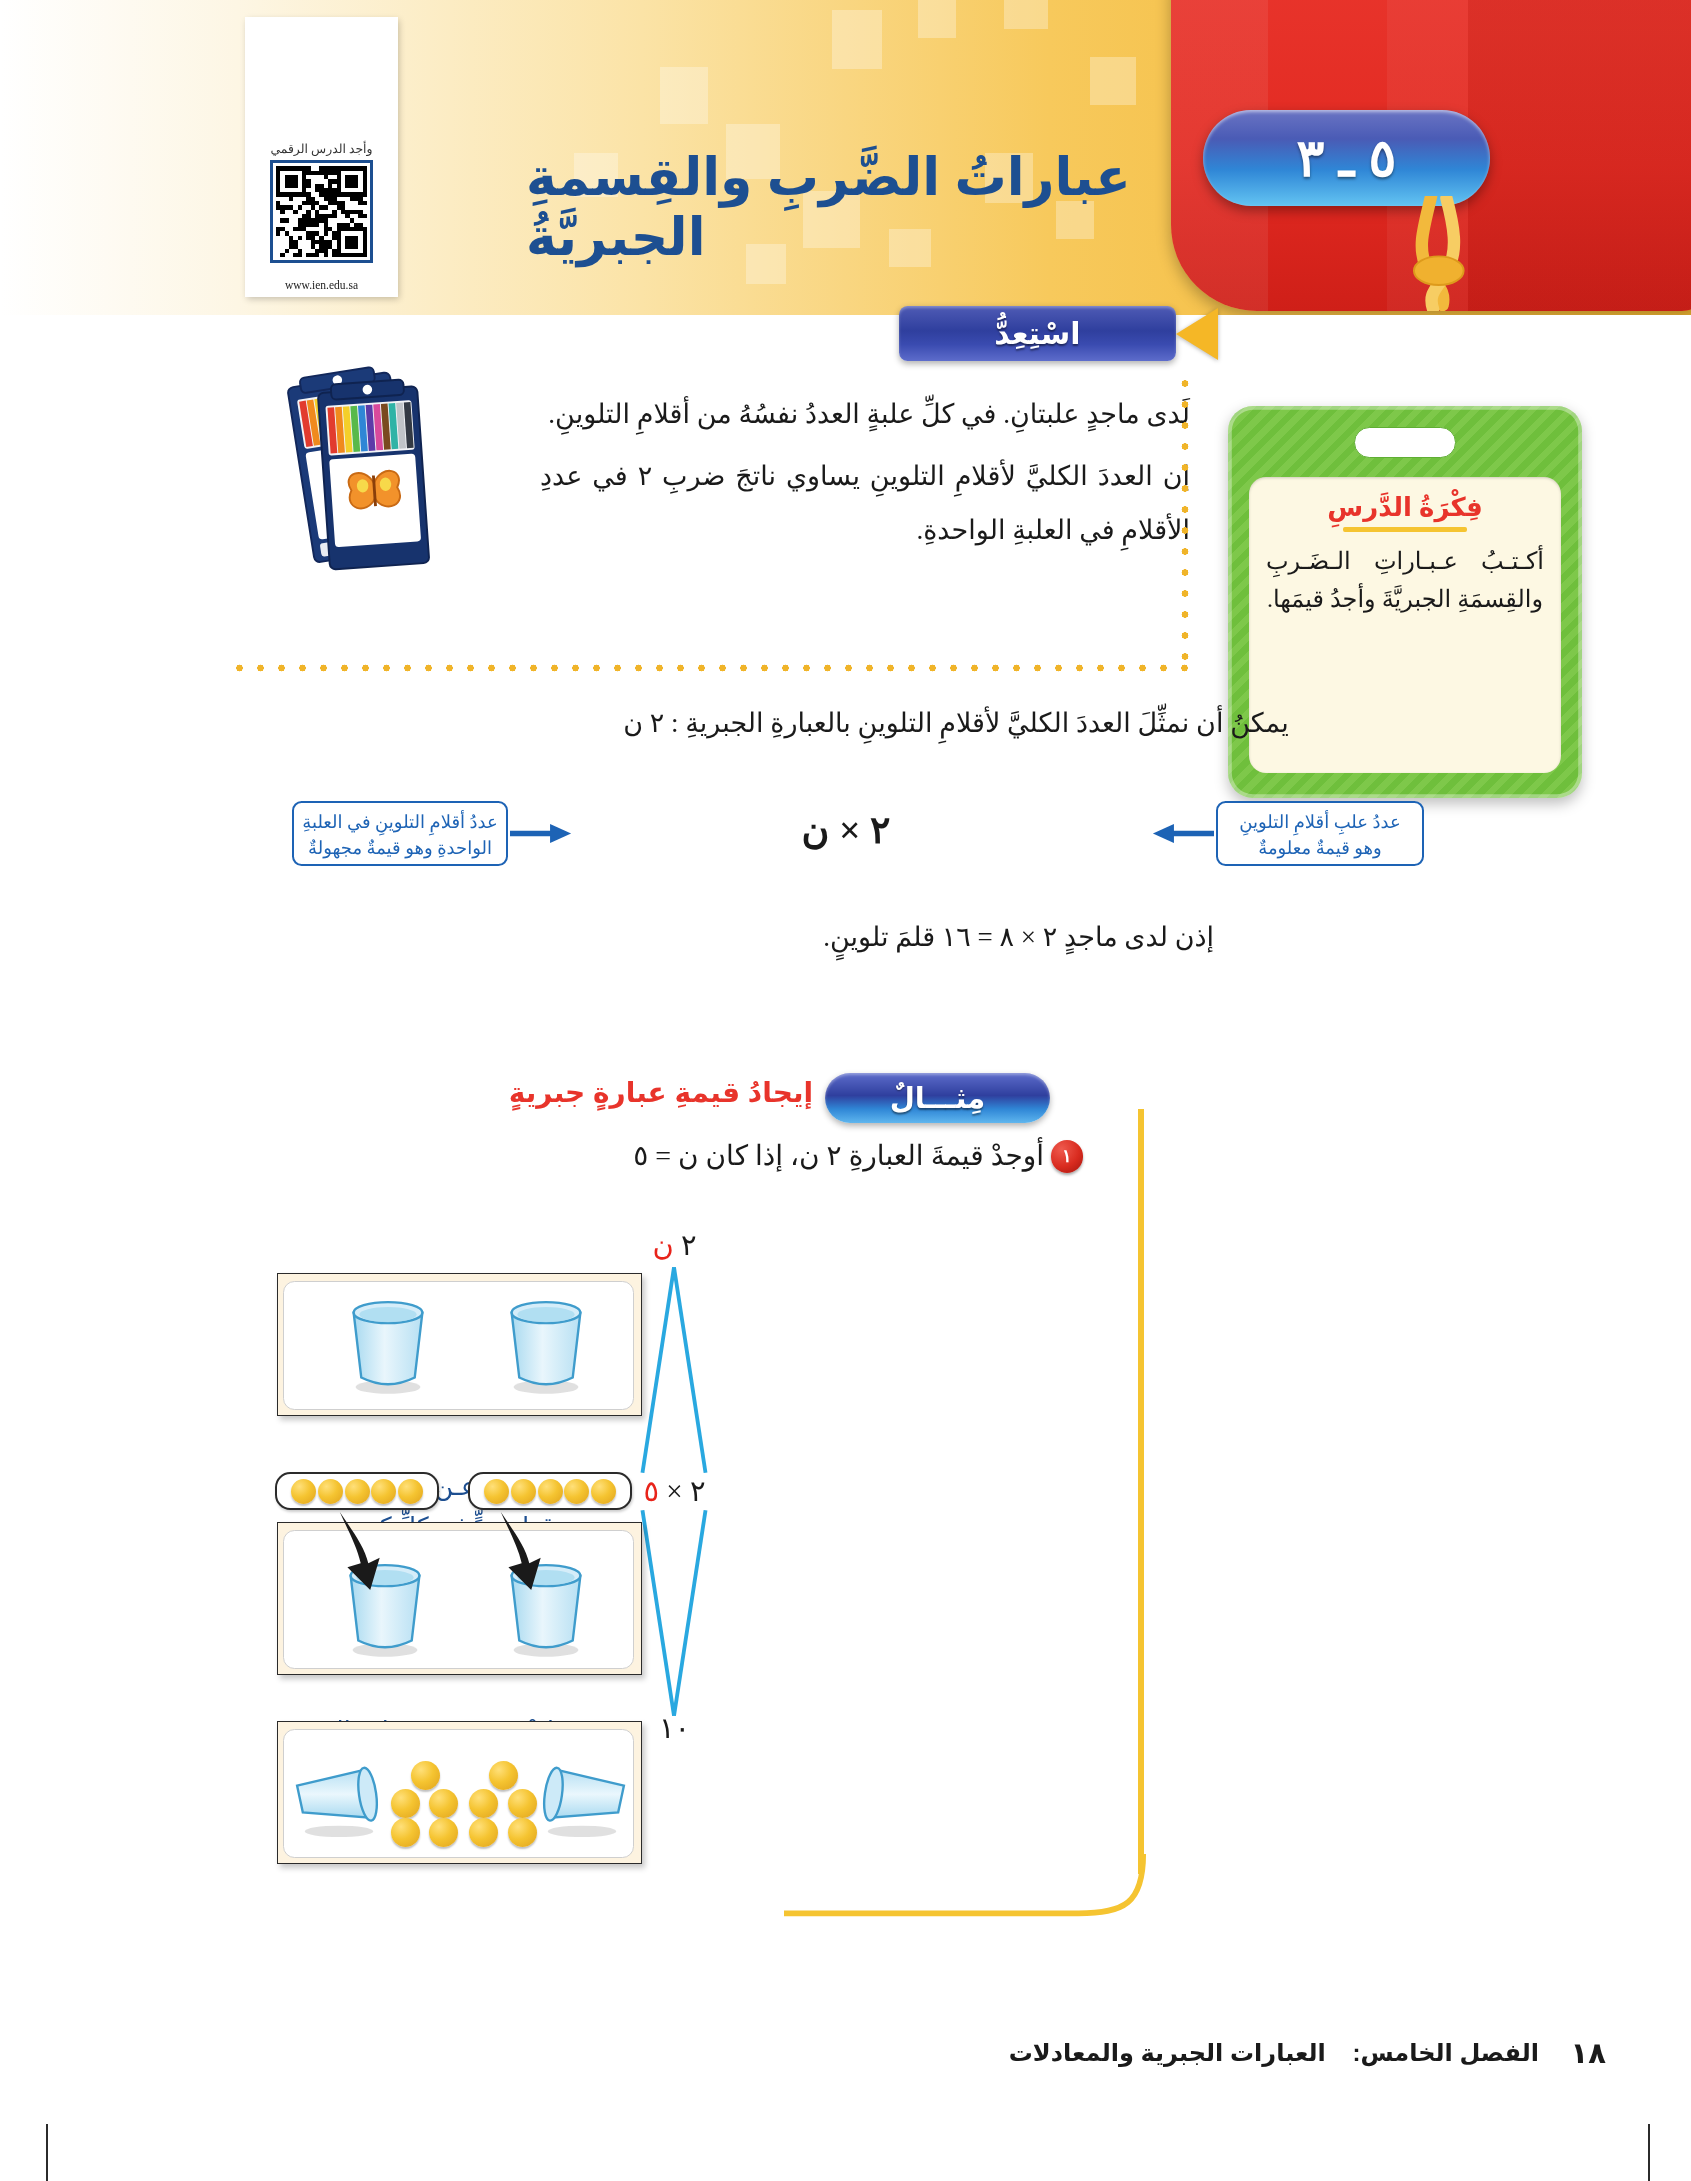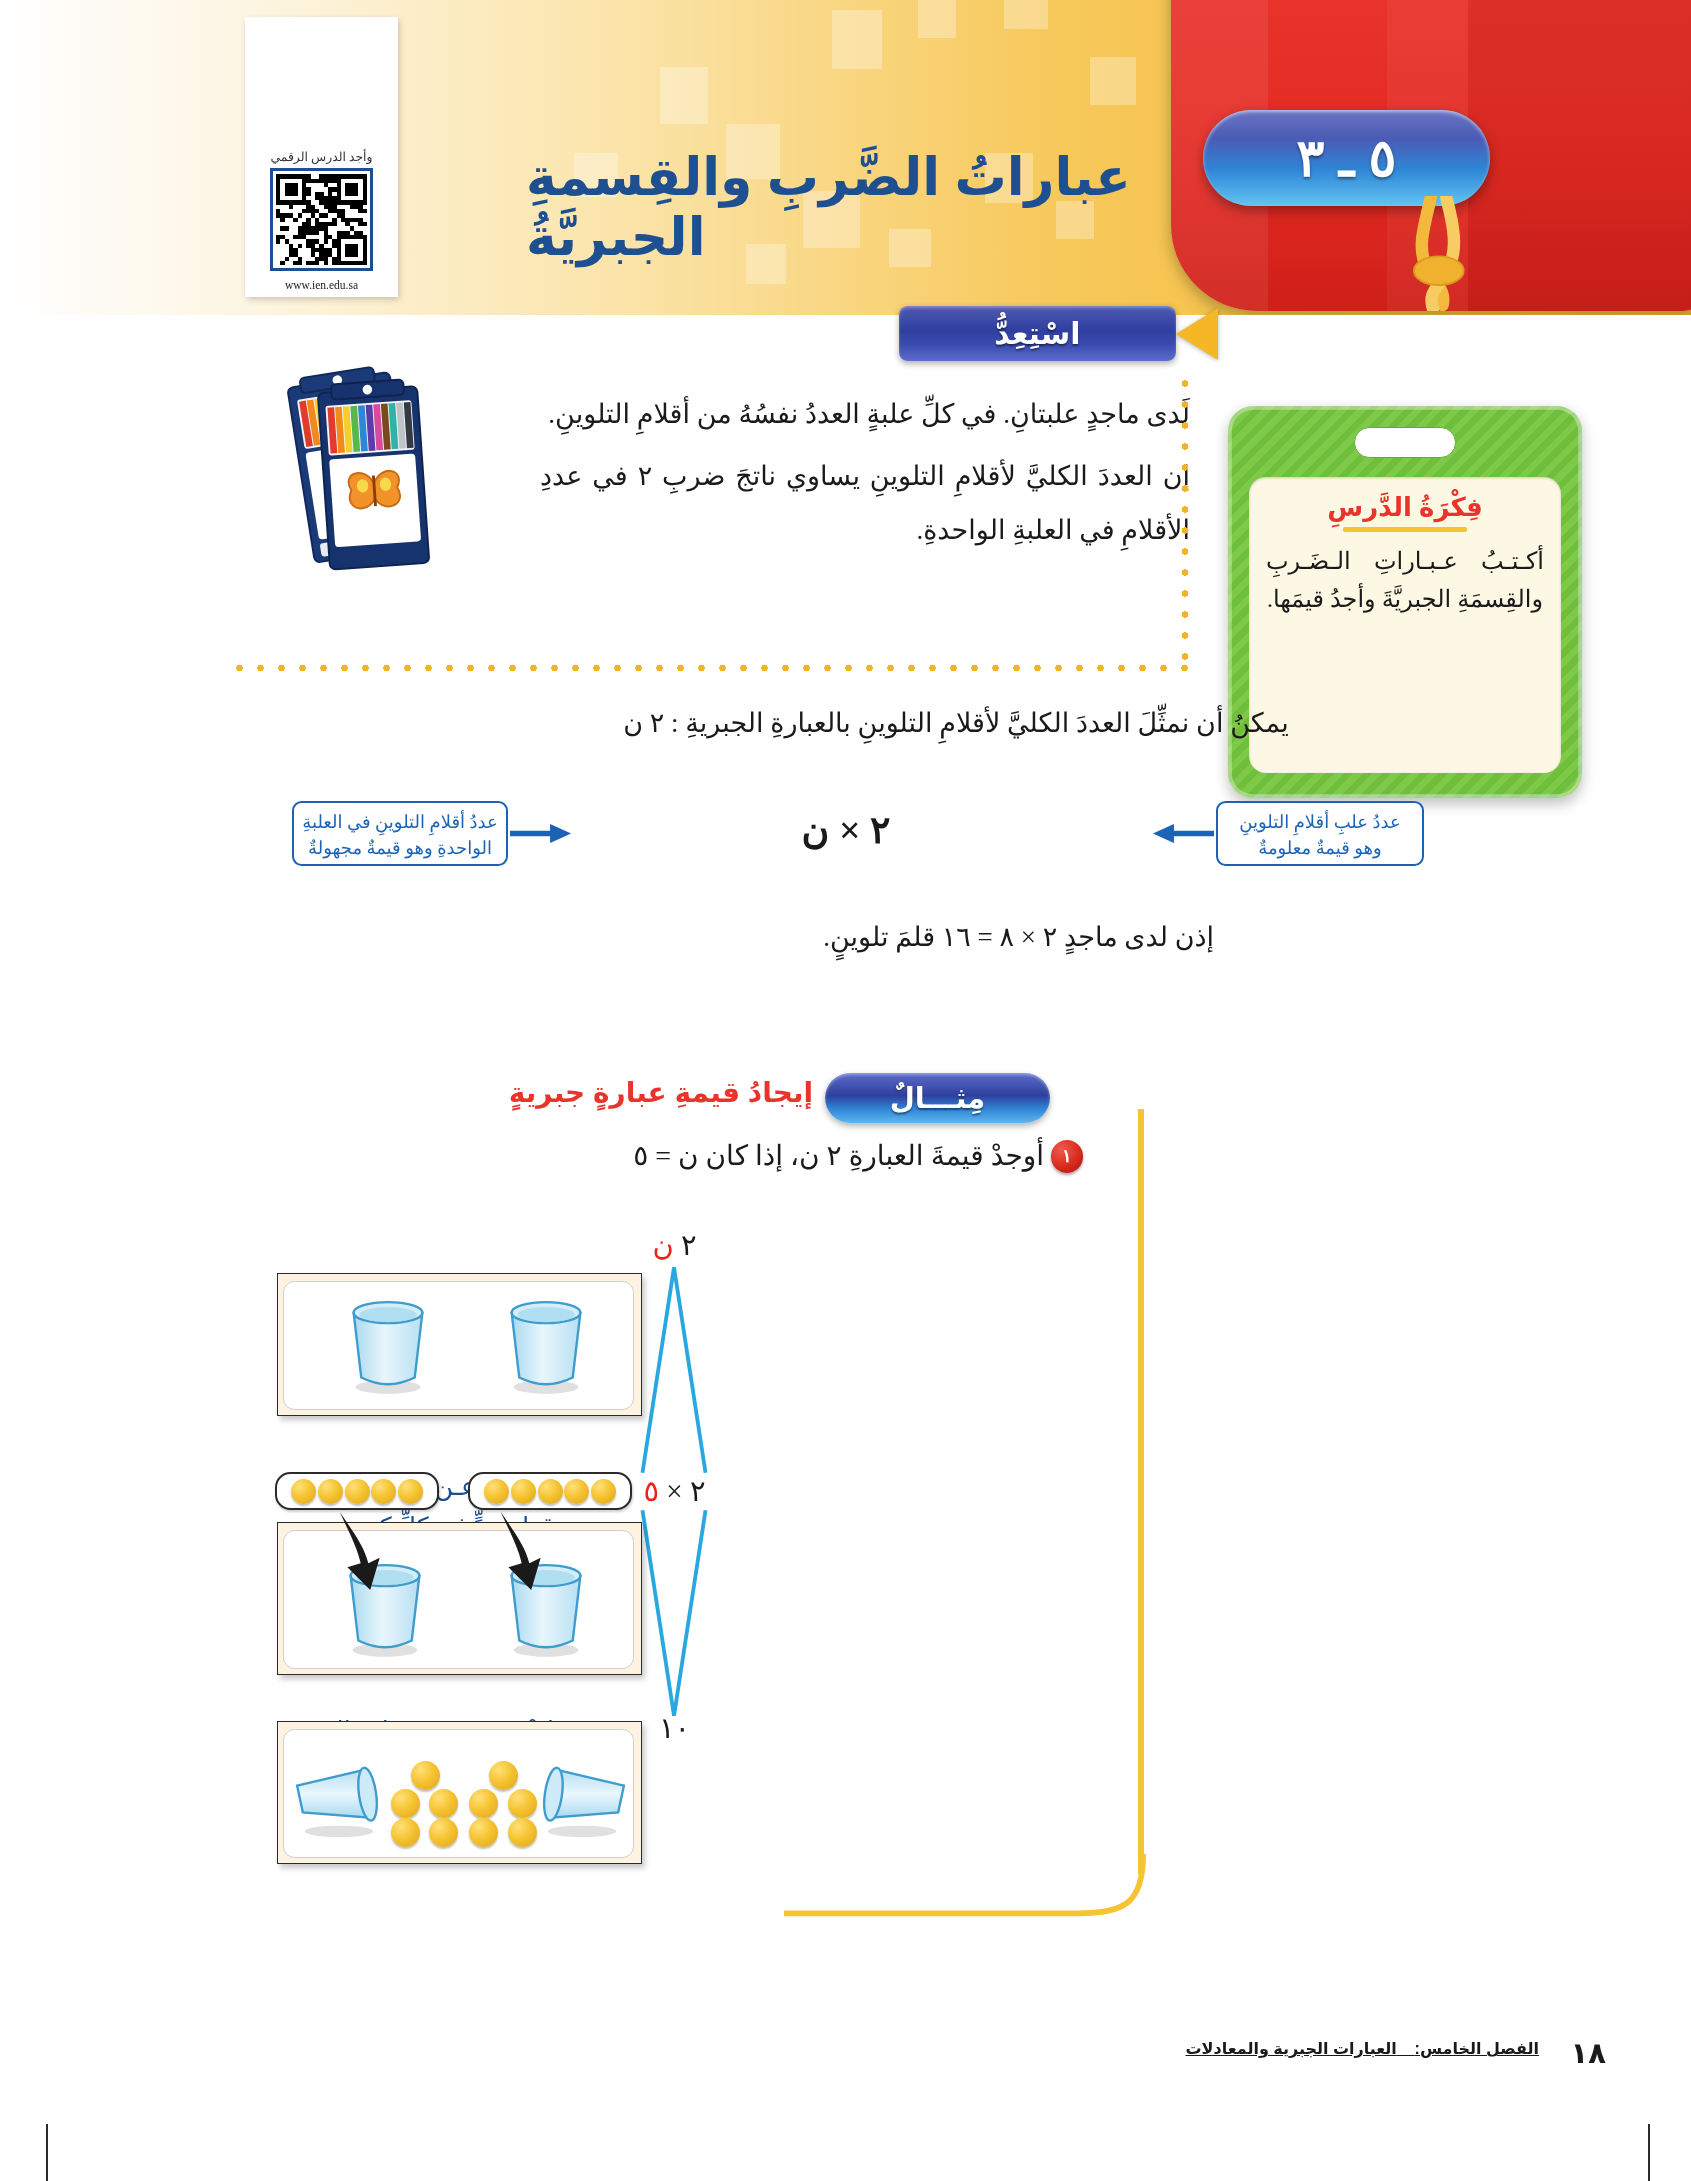--- a/index.html
+++ b/index.html
@@ -51,21 +51,21 @@
   .qr-card{
     position:absolute;left:245px;top:17px;width:153px;height:280px;
     background:#ffffff;box-shadow:1.9px 2.9px 6.7px rgba(0,0,0,.22);
     display:flex;flex-direction:column;align-items:center;justify-content:flex-end;
     padding-bottom:5.7px;box-sizing:border-box;
   }
   .qr-label{font-size:12.4px;color:#333;margin-bottom:3.8px;direction:rtl;}
   .qr-box{width:103px;height:103px;border:3.8px solid #1d4f91;background:#fff;padding:2.9px;box-sizing:border-box;}
   .qr-grid{width:100%;height:100%;display:grid;grid-template-columns:repeat(21,1fr);grid-template-rows:repeat(21,1fr);}
   .qr-grid i{background:#000;}
-  .qr-url{font-size:11.5px;color:#222;margin-top:8px;font-family:"Liberation Serif",serif;direction:ltr;}
+  .qr-url{font-size:11.5px;color:#222;margin-top:16px;font-family:"Liberation Serif",serif;direction:ltr;}
   
   .tag-rope{position:absolute;left:1391px;top:196px;width:86px;height:115px;}
   .green-tag{
     position:absolute;left:1228px;top:406px;width:354px;height:392px;
     background:repeating-linear-gradient(135deg,#7ec84a 0 6.7px,#6fbf3c 6.7px 13.4px);
     border-radius:25px;box-shadow:0 5.7px 13.4px rgba(0,0,0,.25), inset 0 0 0 3.8px rgba(255,255,255,.35);
   }
   .green-tag .slot{
     position:absolute;left:50%;transform:translateX(-50%);top:21px;
     width:100px;height:29px;border-radius:15.3px;background:#ffffff;border:1.9px solid #5fae33;
@@ -205,23 +205,22 @@
   
   .footer{
     position:absolute;left:0;right:0;top:2026px;height:67px;direction:rtl;
   }
   .foot-page{
     position:absolute;right:86px;top:9.6px;font-size:29px;font-weight:bold;
     font-family:"Liberation Sans","DejaVu Sans",sans-serif;
     margin-left:28px;
   }
   .foot-ch{
-    position:absolute;right:153px;top:13.4px;font-size:16px;font-weight:bold;
+    position:absolute;right:153px;top:13.4px;font-size:24px;font-weight:bold;
     font-family:"Liberation Sans","DejaVu Sans",sans-serif;
-    text-decoration:underline;
   }
   .foot-ch .thin{font-weight:bold;}
 </style>
 </head>
 <body>
 
 <div class="crop" style="left:46px;top:0;width:1.9px;height:59px;"></div>
 <div class="crop" style="left:0;top:226px;width:59px;height:1.9px;"></div>
 <div class="crop" style="left:1648px;top:0;width:1.9px;height:59px;"></div>
 <div class="crop" style="left:1636px;top:226px;width:55px;height:1.9px;"></div>

